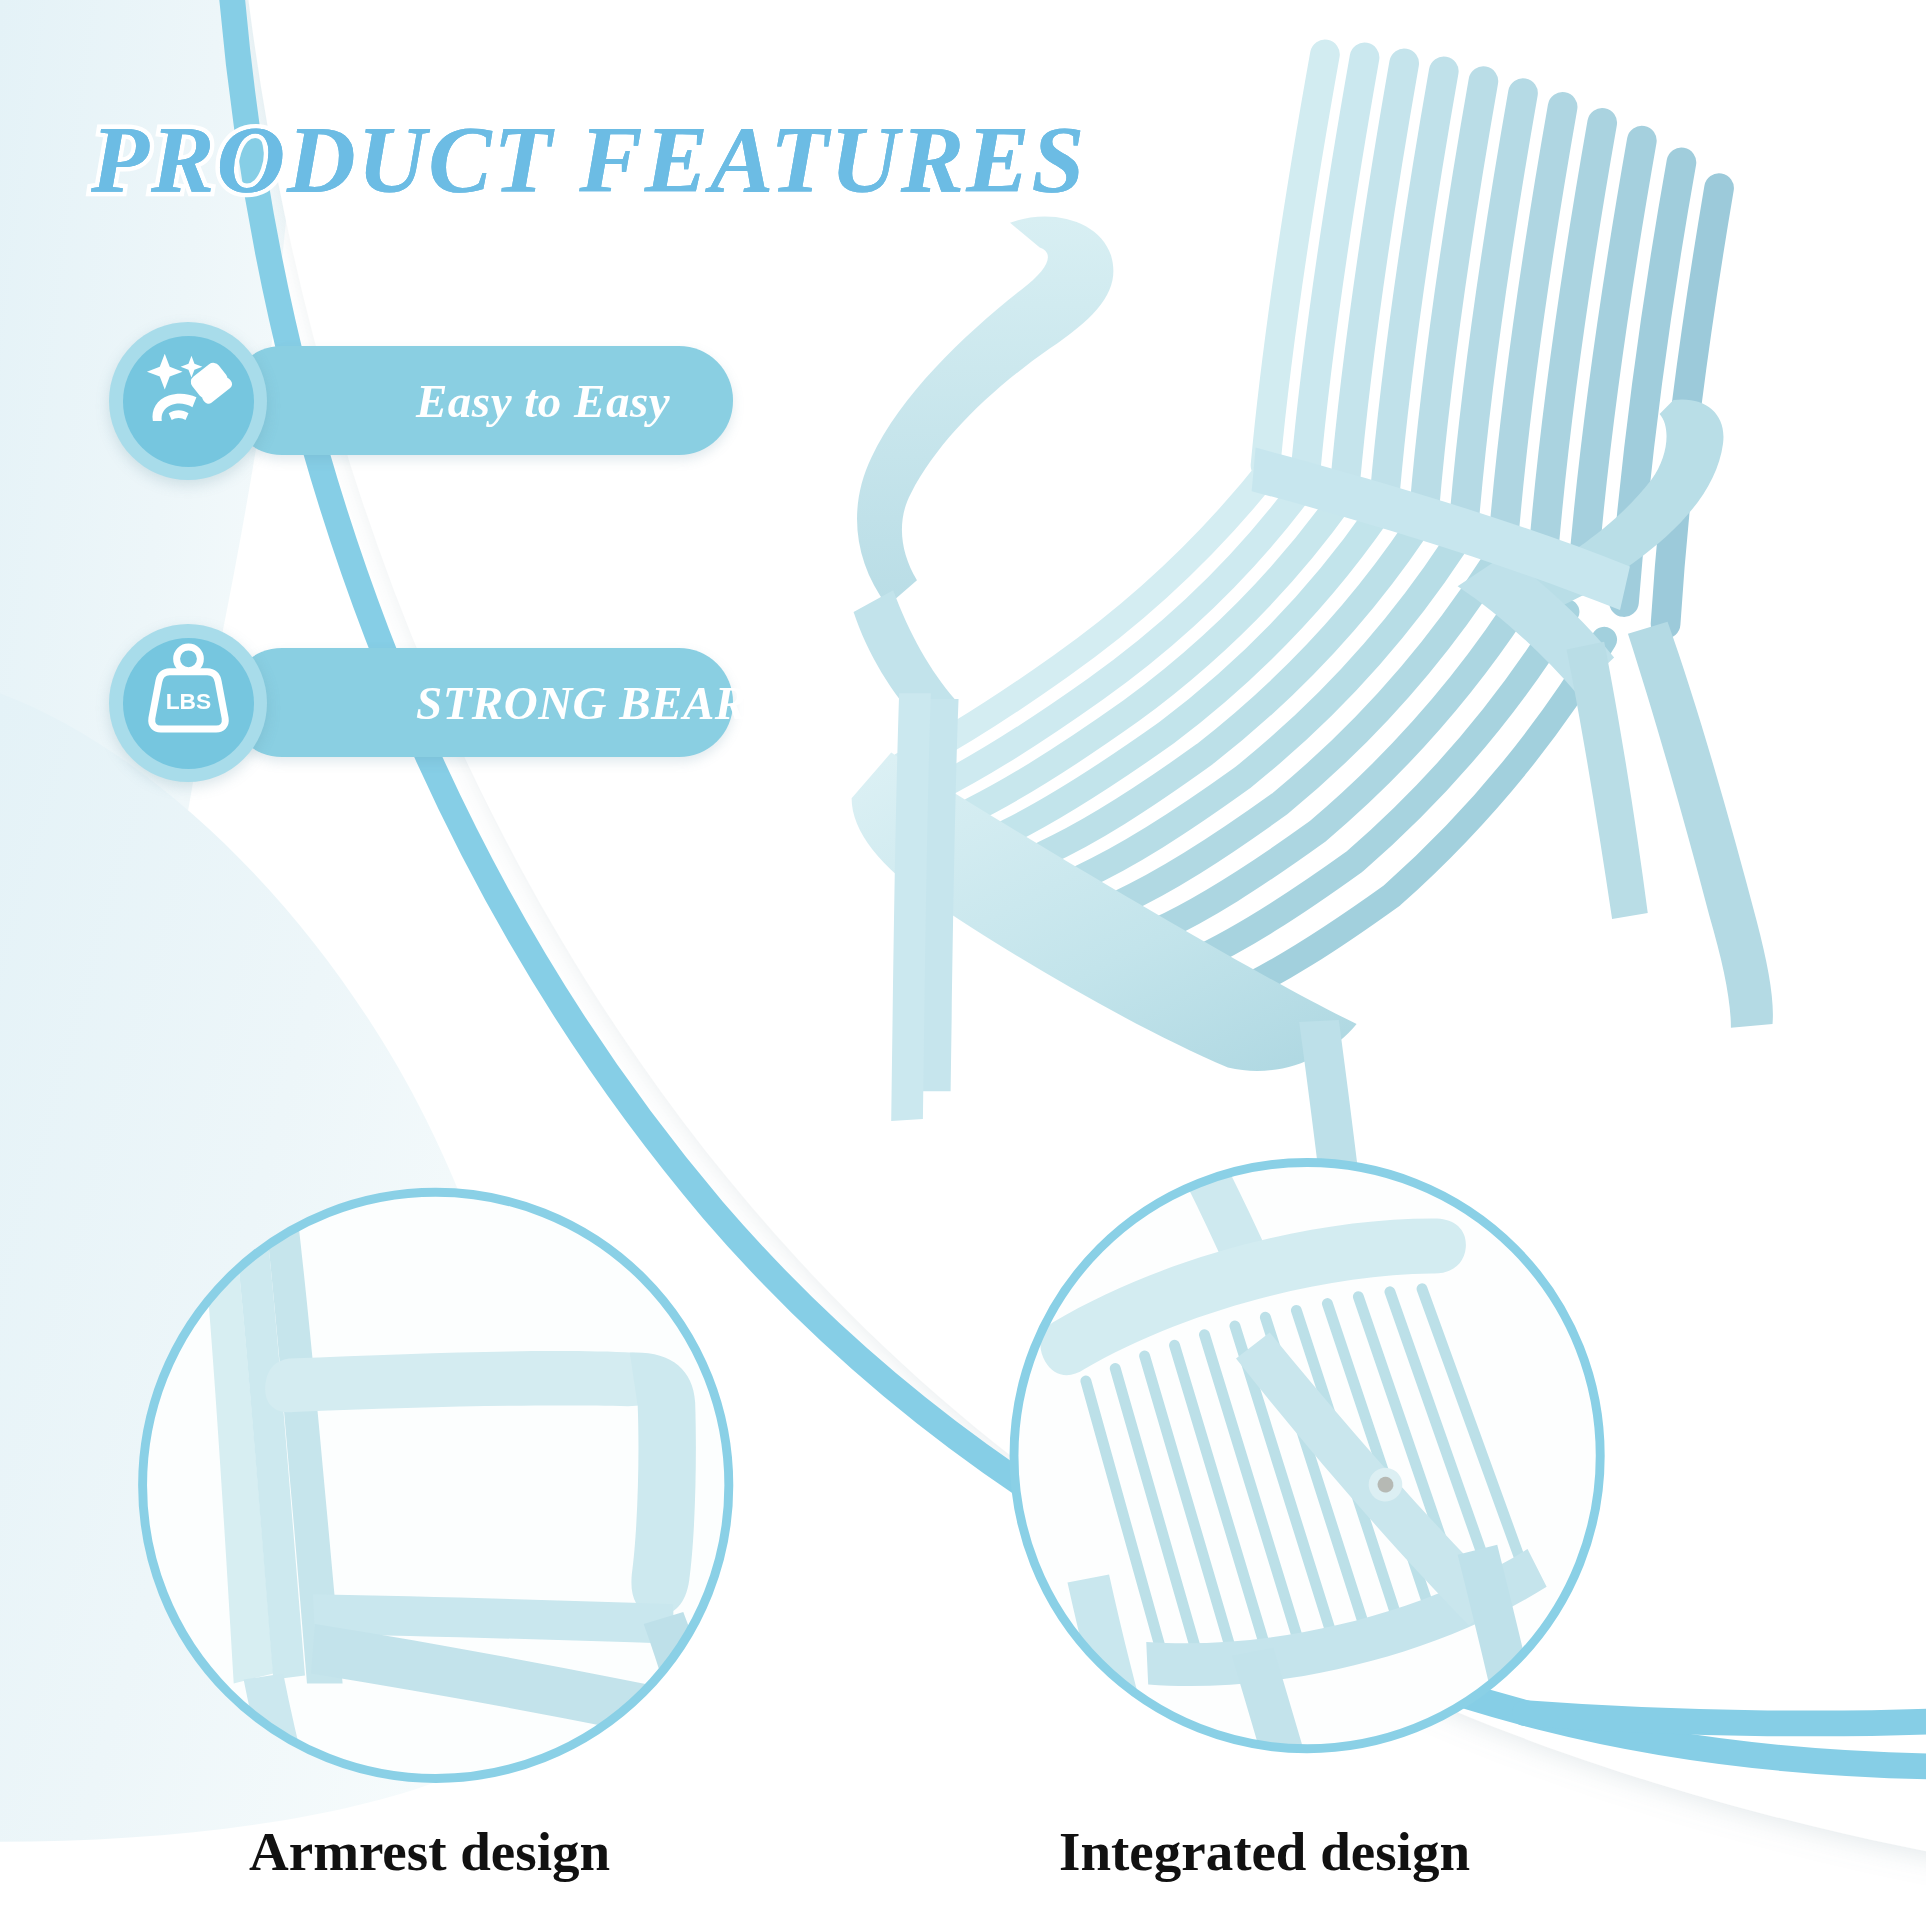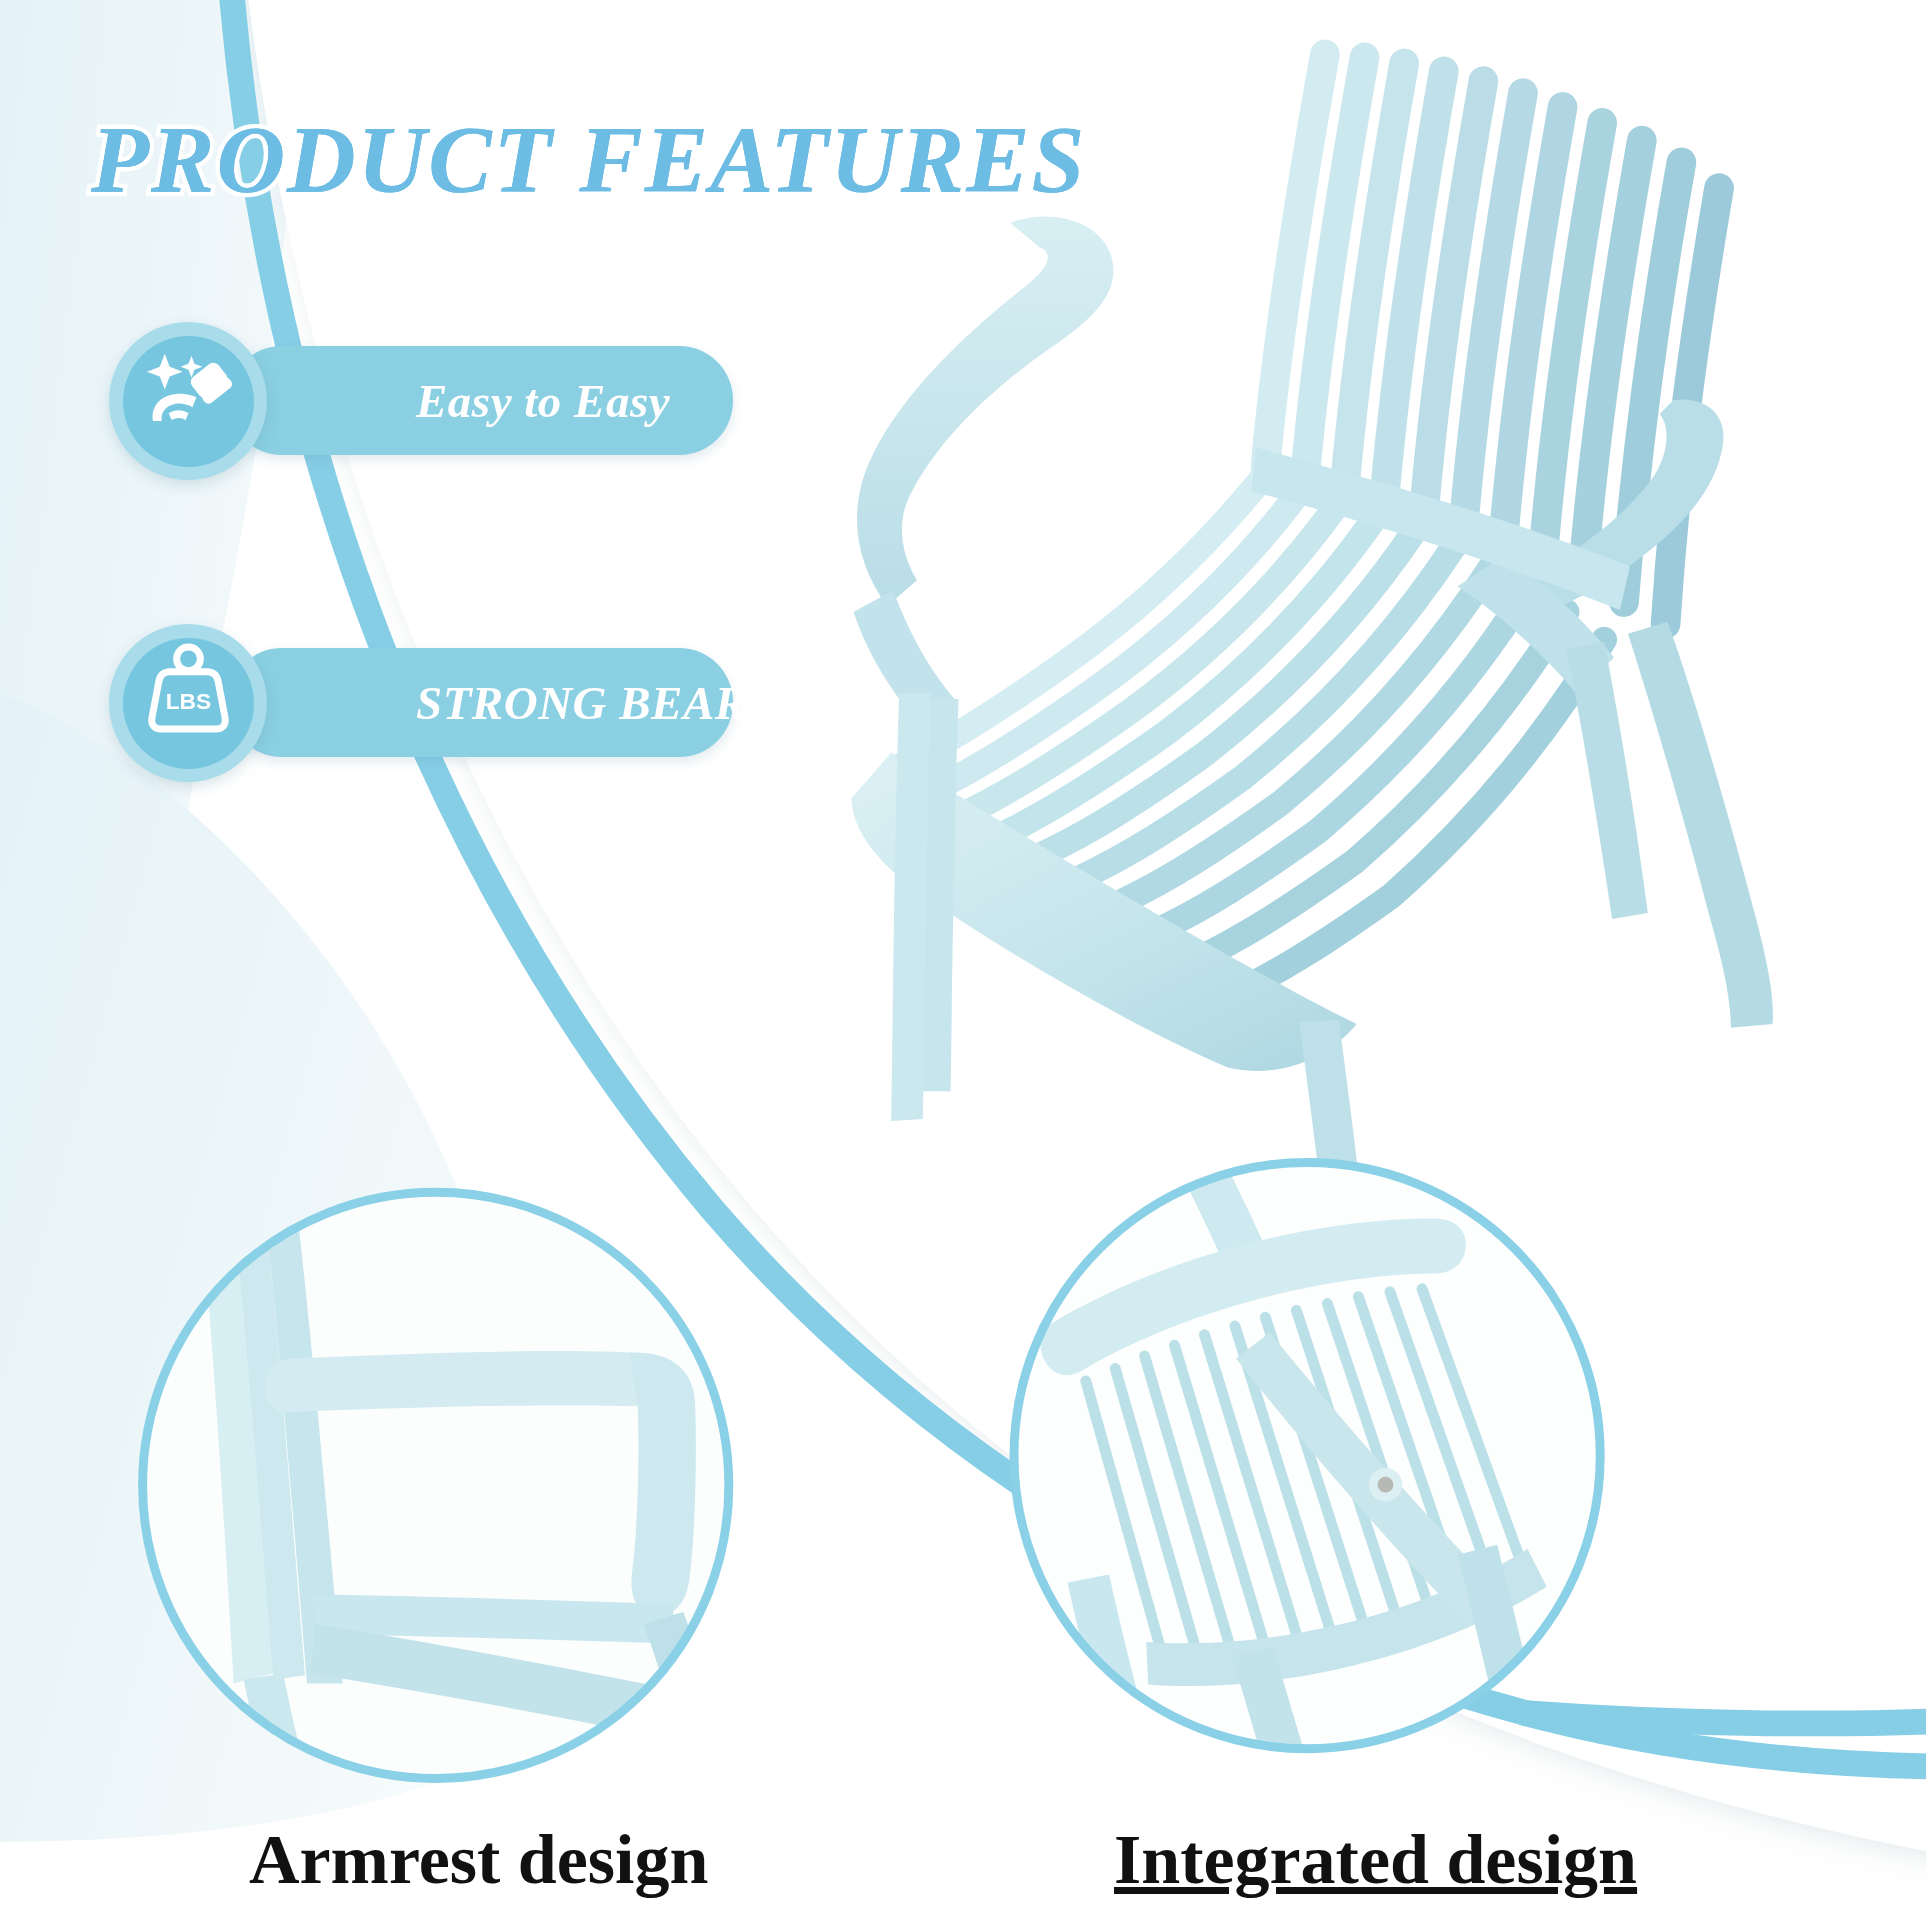--- a/index.html
+++ b/index.html
@@ -67,25 +67,25 @@
   }
   #feature-clean{left:109px; top:322px;}
   #feature-bearing{left:109px; top:624px;}
   #feature-clean .pill{width:505px;}
   #feature-bearing .pill{width:505px;}
 
   
   .caption{
     position:absolute; z-index:8;
     font-family:"Liberation Serif", serif;
-    font-weight:700; font-size:70px; color:#111111;
+    font-weight:700; font-size:55px; color:#111111;
     white-space:nowrap;
   }
   #caption-left{left:249px; top:1820px;}
-  #caption-right{left:1114px; top:1820px;text-decoration:underline;}
+  #caption-right{left:1059px; top:1820px;}
 </style>
 </head>
 <body>
 
 <div id="stage">
 
   <svg class="layer" viewBox="0 0 1946 1946">
     <defs>
       <linearGradient id="tintGrad" x1="0" y1="0" x2="1" y2="0.6">
         <stop offset="0%" stop-color="#E4F2F7"></stop>

